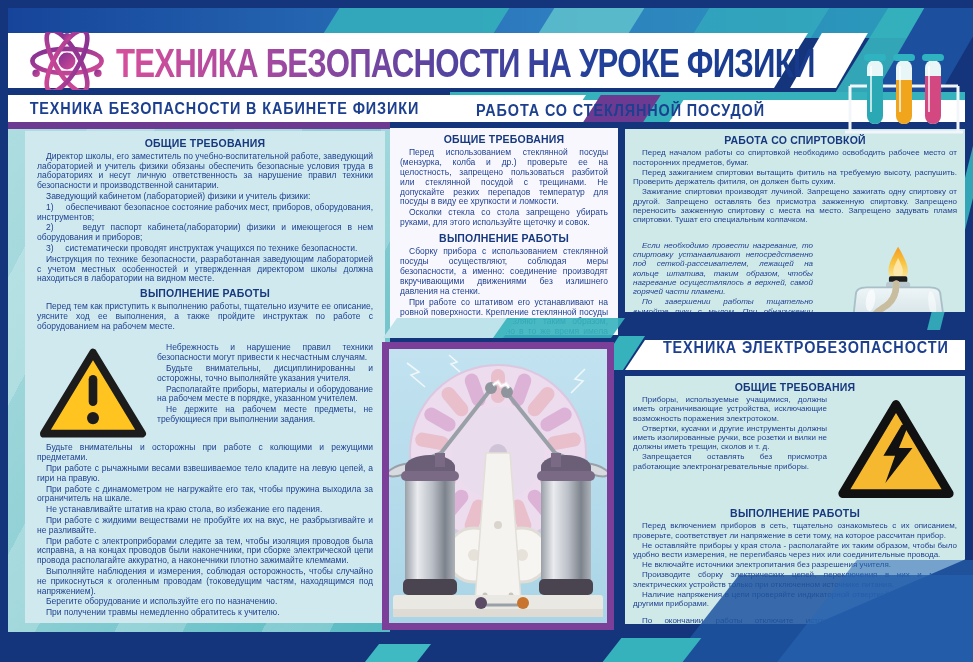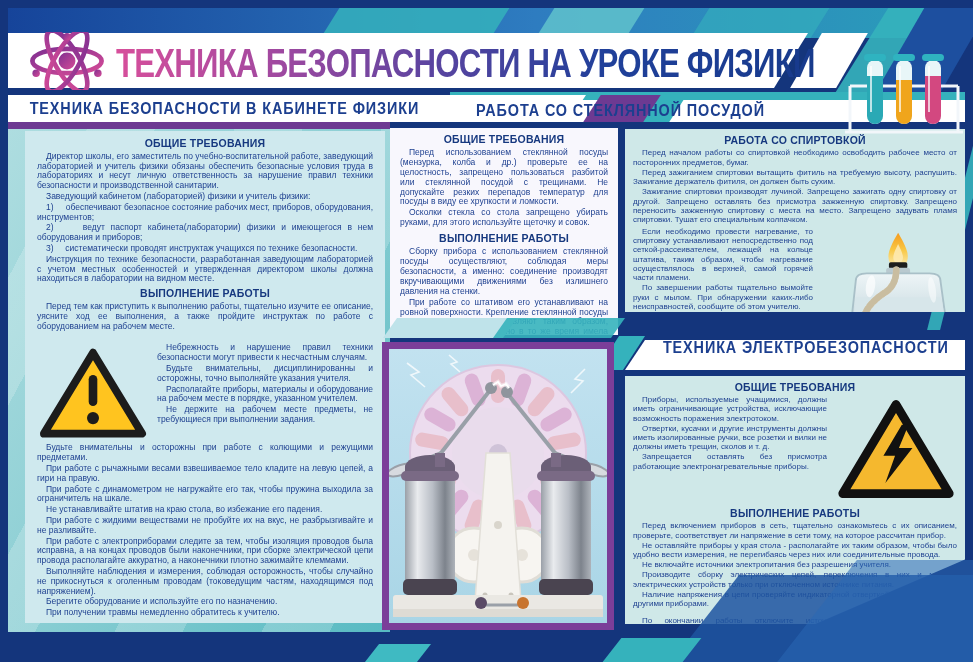--- a/index.html
+++ b/index.html
@@ -306,24 +306,24 @@
       <line x1="92" y1="256" x2="134" y2="256" stroke="#9aa0a8" stroke-width="3"></line>
       <circle cx="92" cy="254" r="6" fill="#5a4a66"></circle>
       <circle cx="134" cy="254" r="6" fill="#c8742f"></circle>
     </svg>
   </div>
 
   <div class="abs panel rp1">
     <div class="h1p">РАБОТА СО СПИРТОВКОЙ</div>
     <div class="plist">
         <p class="para">Перед началом работы со спиртовкой необходимо освободить рабочее место от посторонних предметов, бумаг.</p>
-        <p class="para">Перед зажиганием спиртовки вытащить фитиль на требуемую высоту, распушить. Зажигание держатель фитиля, он должен быть сухим.</p>
+        <p class="para">Перед зажиганием спиртовки вытащить фитиль на требуемую высоту, распушить. Проверить держатель фитиля, он должен быть сухим.</p>
         <p class="para">Зажигание спиртовки производят лучиной. Запрещено зажигать одну спиртовку от другой. Запрещено оставлять без присмотра зажженную спиртовку. Запрещено переносить зажженную спиртовку с места на место. Запрещено задувать пламя спиртовки. Тушат его специальным колпачком.</p>
       </div>
-    <div style="margin-top:2px;">
+    <div style="margin-top:16px;font-style:italic;">
       <span class="lamp-f">
         <svg viewBox="0 0 150 104" width="138" height="100">
           <defs>
             <linearGradient id="fl" x1="0" y1="0" x2="0" y2="1">
               <stop offset="0" stop-color="#f59b1e"></stop>
                 <stop offset=".5" stop-color="#f8c643"></stop>
                 <stop offset="1" stop-color="#fbe9a9"></stop>
             </linearGradient>
             <linearGradient id="gl" x1="0" y1="0" x2="0" y2="1">
               <stop offset="0" stop-color="#eef5f7"></stop>

